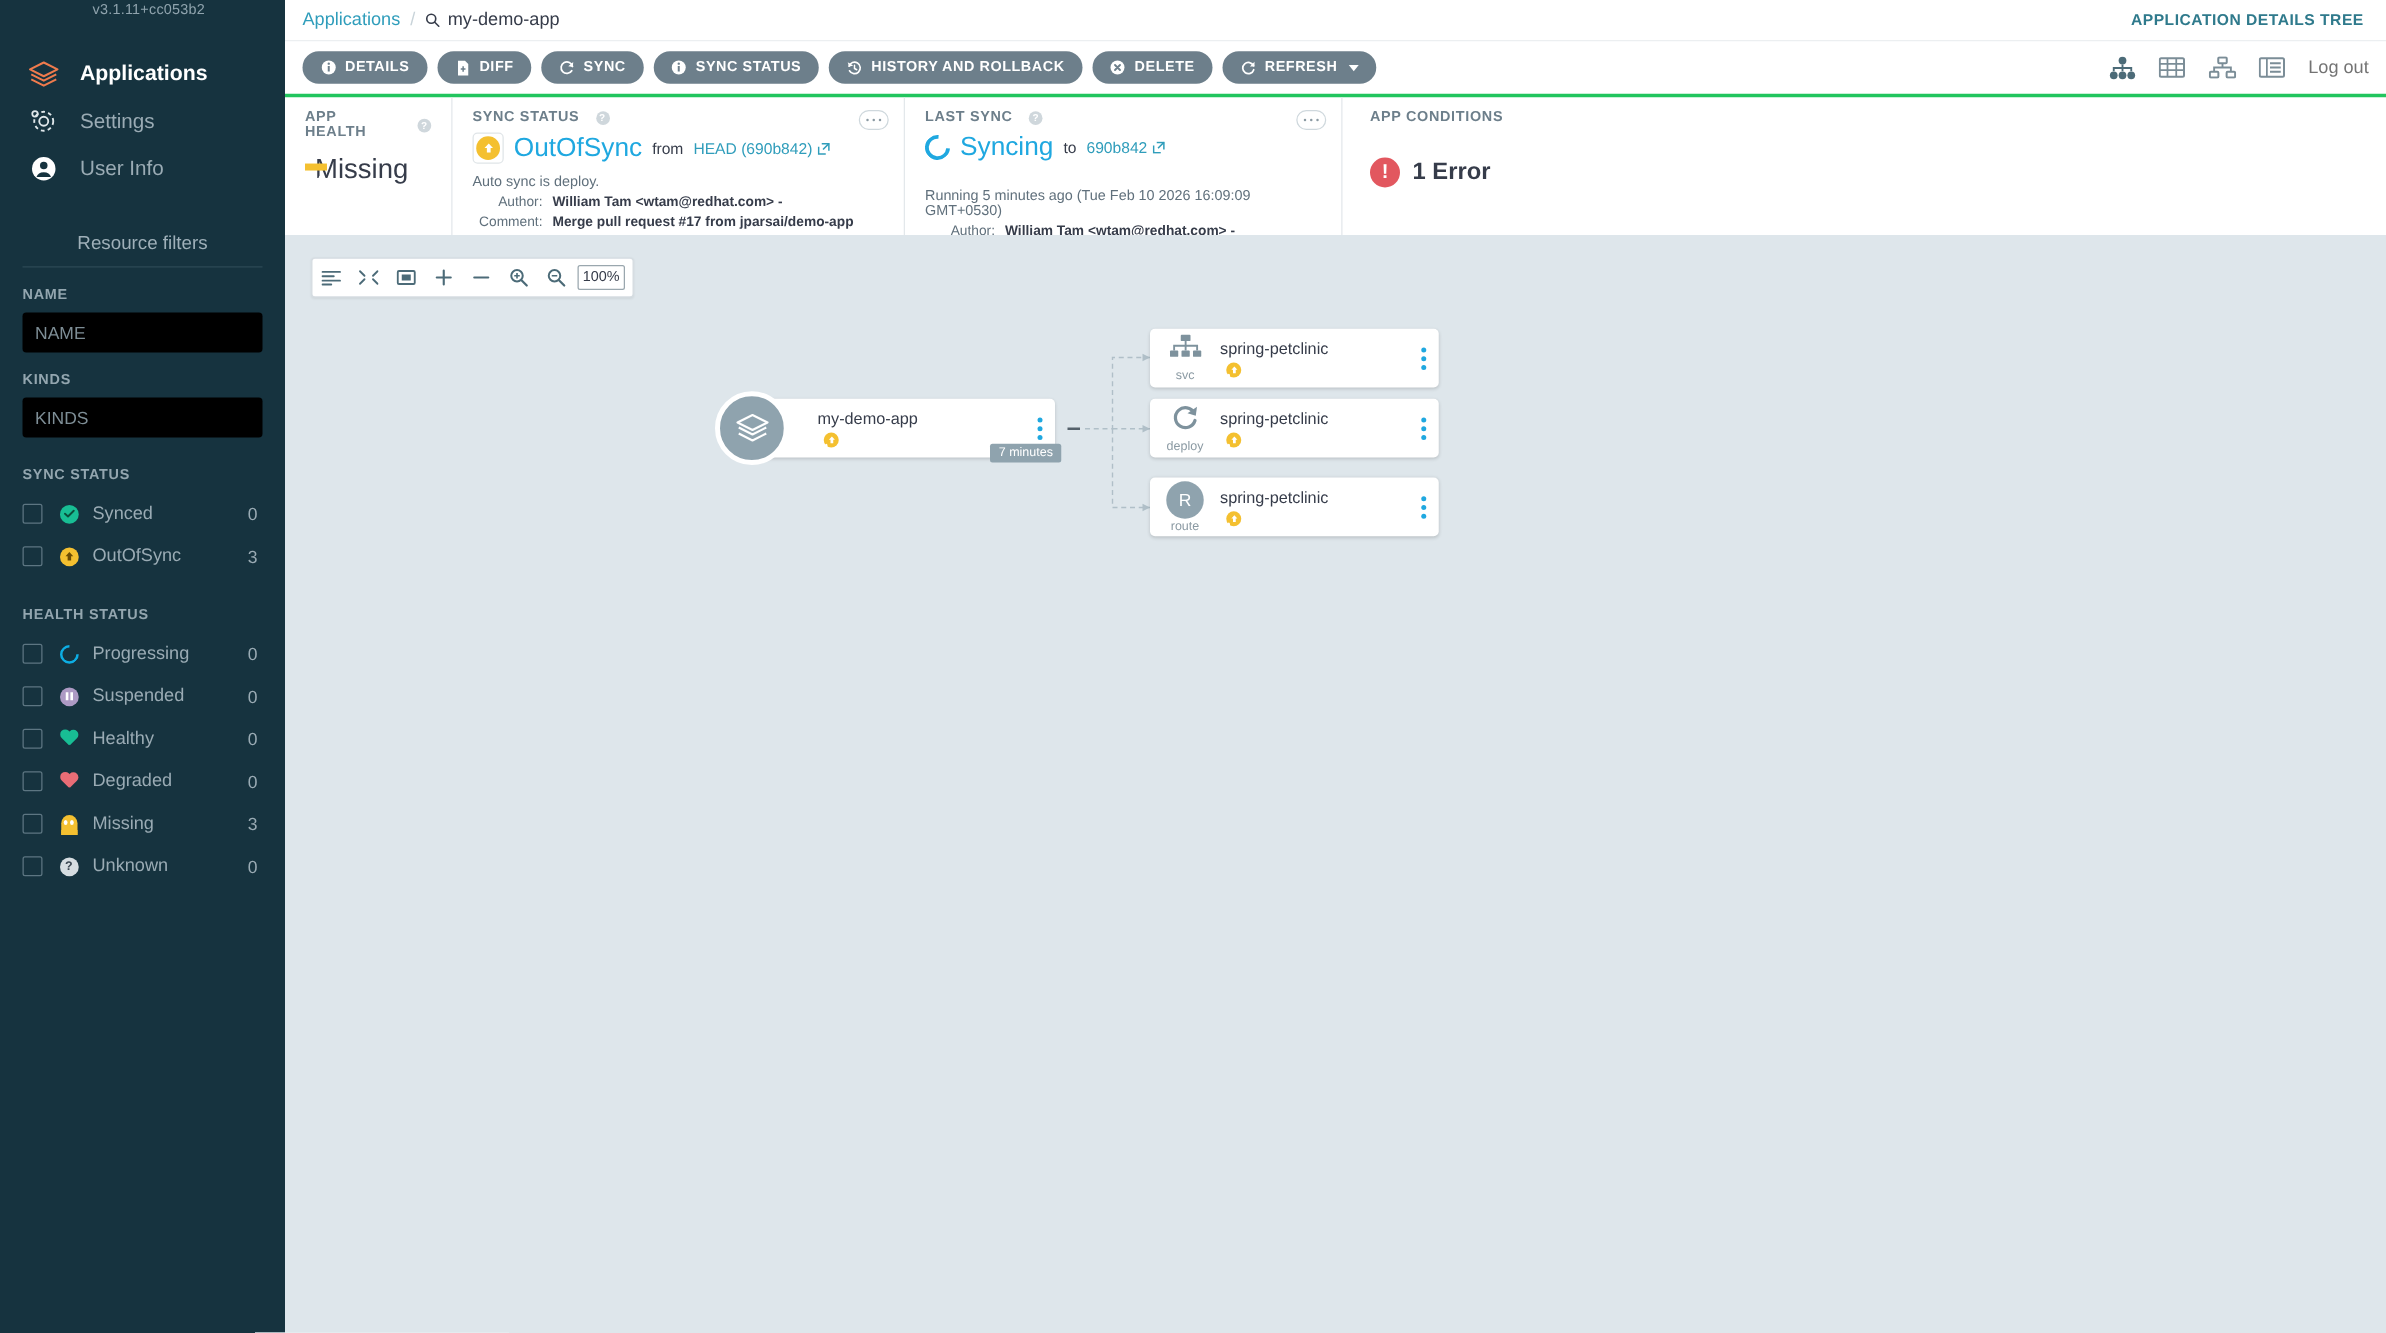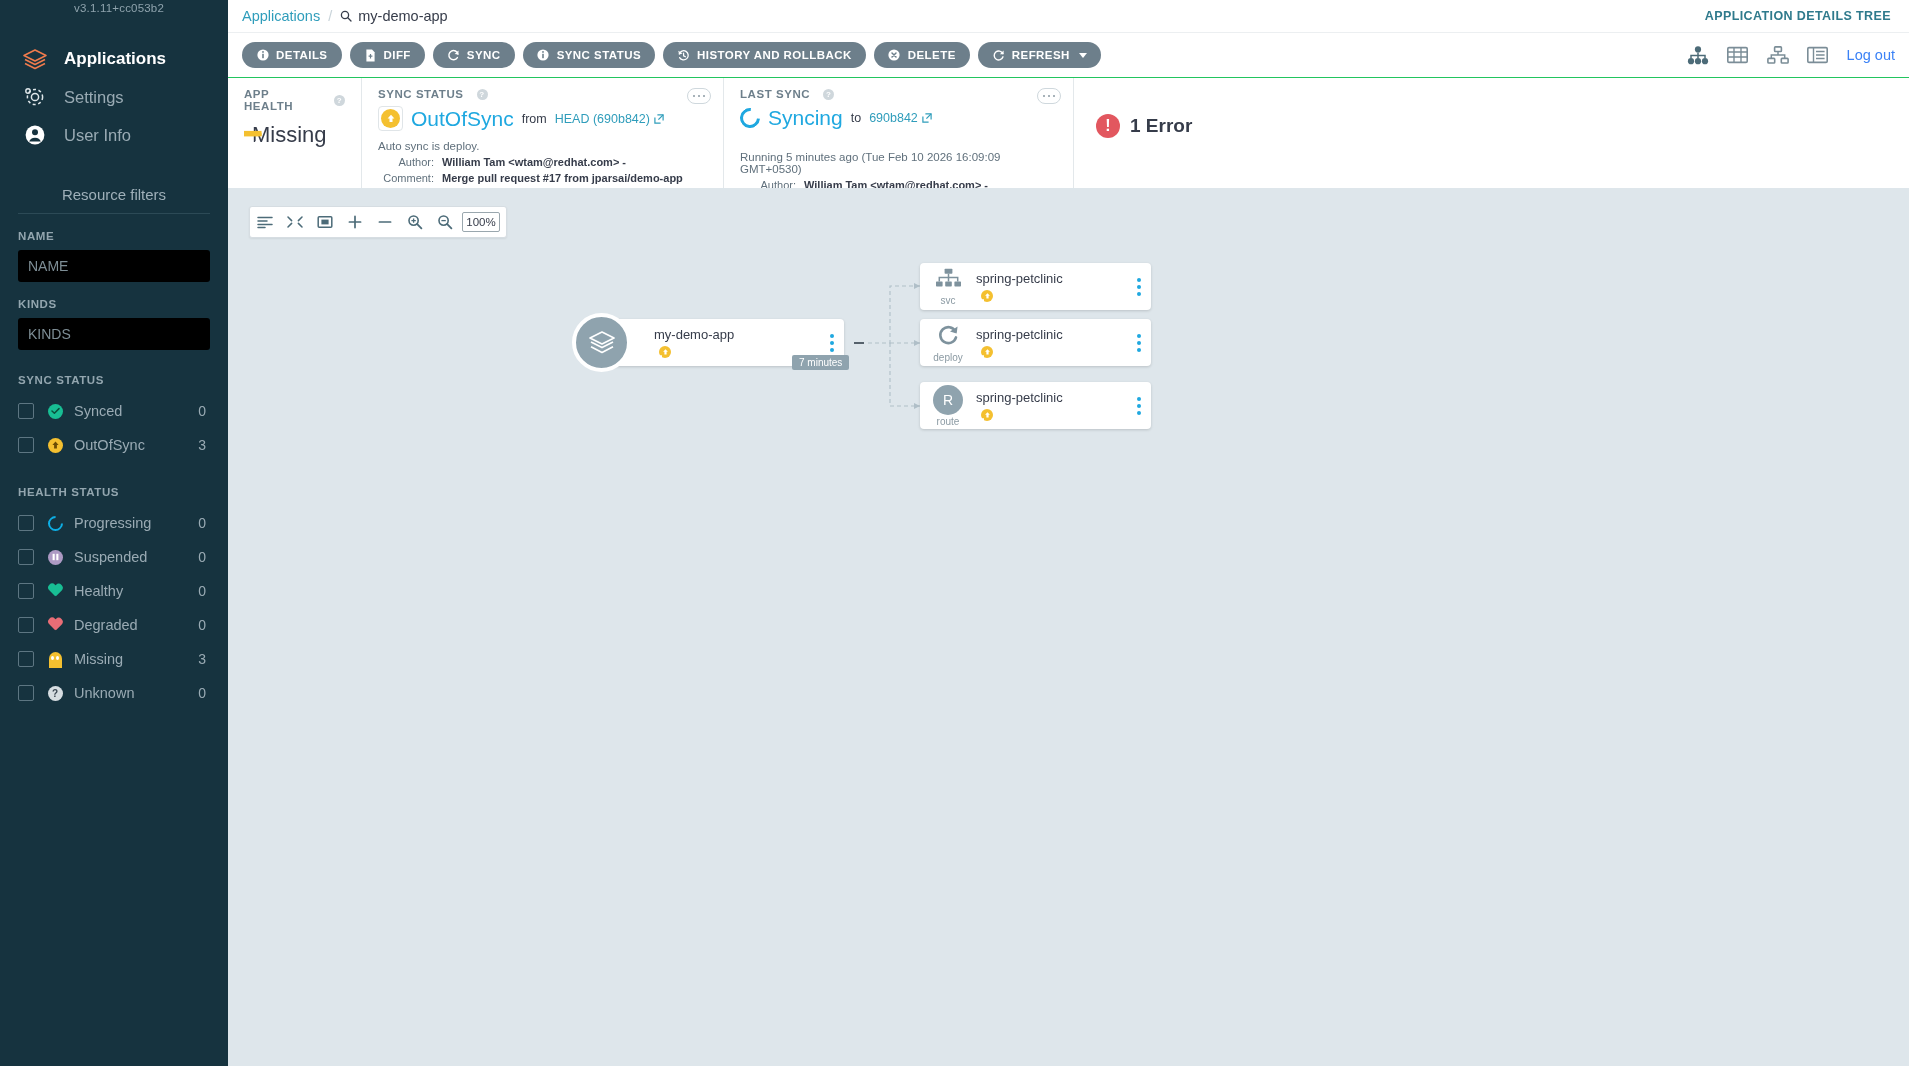--- a/index.html
+++ b/index.html
@@ -119,35 +119,35 @@
     padding: 0 18px 0 14px; flex: none;
   }
   .breadcrumb { display: flex; align-items: center; gap: 8px; font-size: 14.5px; }
   .bc-link { color: #2f9dbb; cursor: pointer; }
   .bc-sep { color: #c8d3d9; }
   .bc-current { color: #363c4a; display: flex; align-items: center; gap: 6px; }
   .topbar-right { margin-left: auto; font-size: 12.5px; font-weight: 700; color: #2f7a8c; letter-spacing: .4px; }
 
   .toolbar {
     height: 46px; display: flex; align-items: center; padding: 0 14px;
-    border-top: 1px solid #eceff1; border-bottom: 1px solid #22c55e;
+    border-top: 1px solid #eceff1; border-bottom: 3px solid #22c55e;
     background: #fff; flex: none;
   }
   .pill {
     display: flex; align-items: center; gap: 7px;
     height: 26px; padding: 0 14px; margin-right: 8px;
     background: #6d7f8b; color: #ffffff;
     border-radius: 13px; font-size: 11.5px; font-weight: 700;
     letter-spacing: .45px; cursor: pointer; white-space: nowrap;
   }
   .pill .pico { display:flex;align-items:center;justify-content:center;width:13px;height:13px;flex:none; }
   .caret-d { width:0;height:0;border-left:4px solid transparent;border-right:4px solid transparent;border-top:5px solid #fff;margin-left:2px;}
   .tb-right { margin-left: auto; display: flex; align-items: center; gap: 18px; }
   .tb-icon { width: 22px; height: 20px; cursor: pointer; display:flex;align-items:center;justify-content:center; }
-  .logout { font-size: 14.5px; color: #3b82f6; cursor: pointer; }
+  .logout { font-size: 14.5px; color: #737373; cursor: pointer; }
 
   
   .status-strip { display: flex; height: 110px; flex: none; background:#fff; }
   .sp { padding: 10px 16px 0 16px; position: relative; }
   .sp + .sp { border-left: 1px solid #e3e8eb; }
   .sp-title { font-size: 11.5px; font-weight: 700; letter-spacing: .55px; color: #6d7f8b; display:flex; align-items:center; gap:13px; }
   .qmark { width:11px;height:11px;border-radius:50%;background:#cfd7dc;color:#fff;font-size:8px;display:flex;align-items:center;justify-content:center;font-weight:700; }
   .sp-health { width: 133px; }
   .health-line { display:flex; align-items:center; gap:8px; margin-top: 10px; }
   .health-text { font-size: 22px; color: #363c4a; }
@@ -584,20 +584,23 @@
           <span class="k">Author:</span>
           <span class="v">William Tam &lt;wtam@redhat.com&gt; -</span>
         </div>
         <div class="kv">
           <span class="k">Comment:</span>
           <span class="v">Merge pull request #17 from jparsai/demo-app</span>
         </div>
       </div>
 
       <div class="sp sp-cond">
+        <div class="sp-title">
+          <span>APP CONDITIONS</span>
+        </div>
         <div class="err-line">
           <span class="err-icon">!</span>
           <span class="err-text">1 Error</span>
         </div>
       </div>
     </div>
 
     <div class="canvas">
 
       <div class="zoom-bar">

